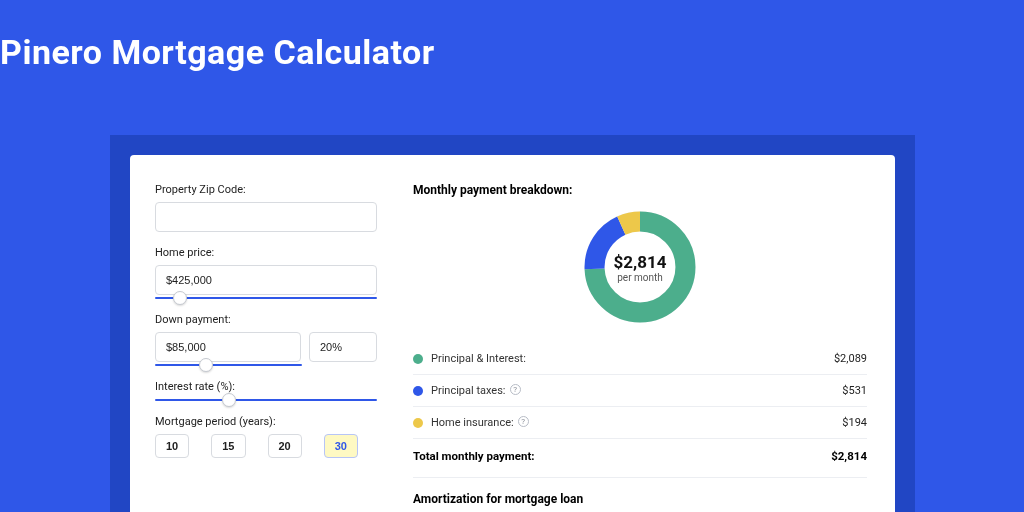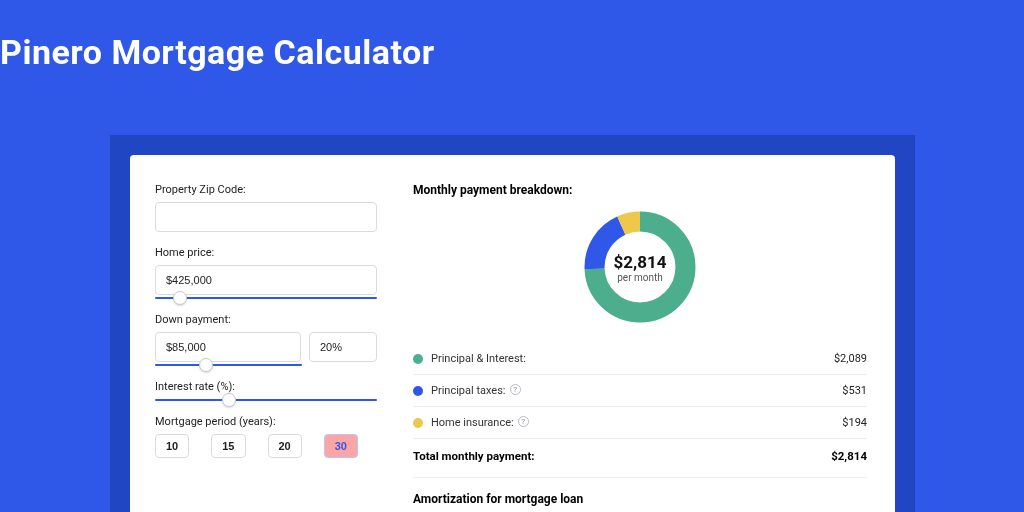--- a/index.html
+++ b/index.html
@@ -100,21 +100,21 @@
     border: 1px solid #d8dbe0;
     background: #fff;
     border-radius: 4px;
     font-size: 11px;
     font-weight: 600;
     padding: 5px 10px;
     cursor: pointer;
     color: #222;
   }
   .period-btn.active {
-    background: #fca5a5;
+    background: #fef9c3;
     border-color: #b7c5f7;
     color: #2f57e8;
   }
   .section-title {
     font-size: 12px;
     font-weight: 700;
     margin-bottom: 10px;
   }
   .donut-wrap {
     display: flex;

